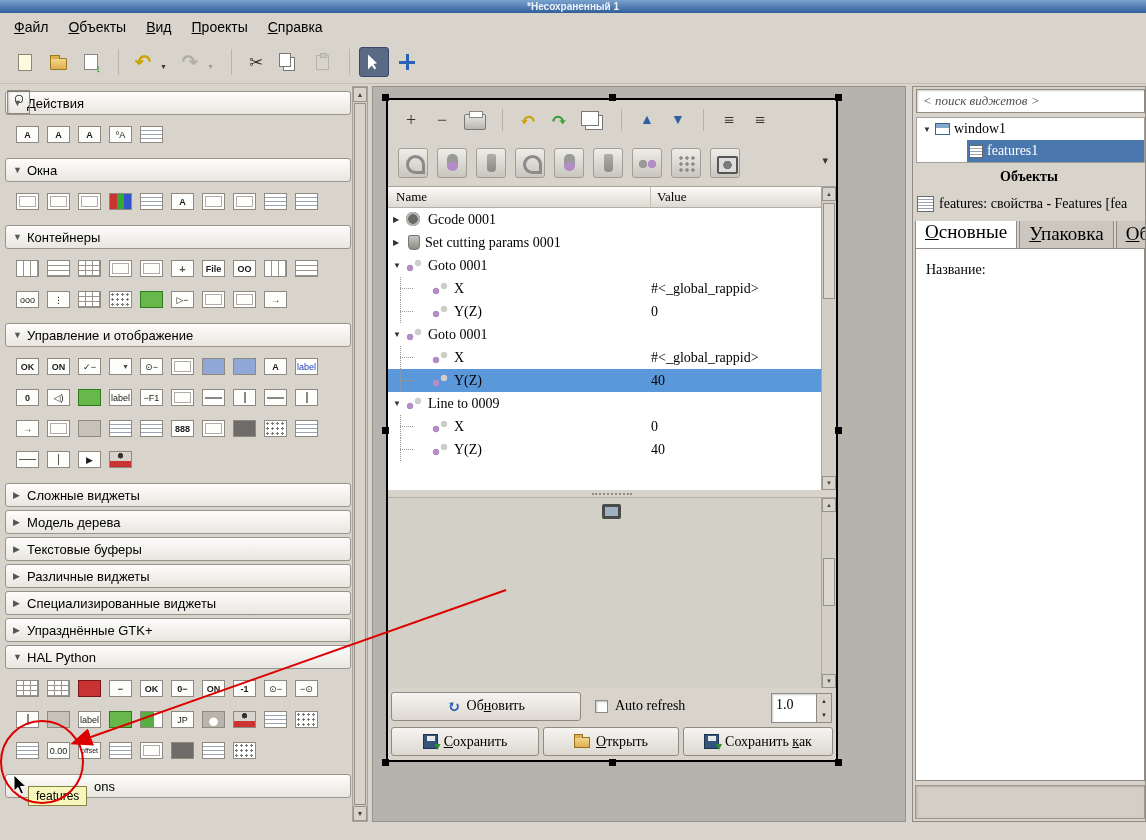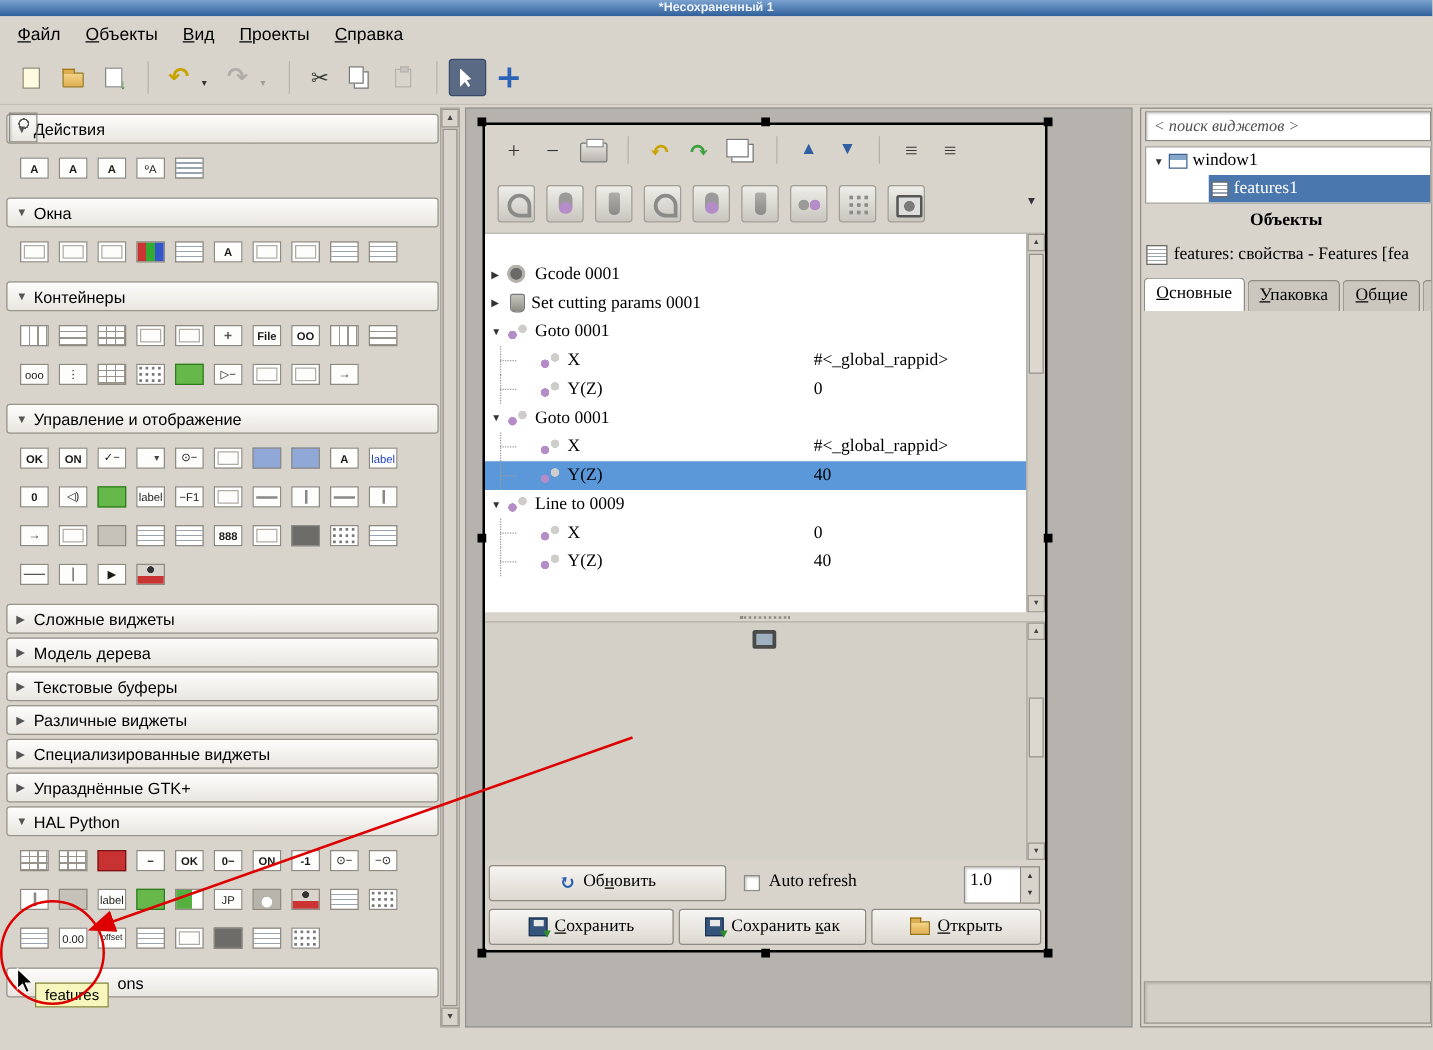--- a/index.html
+++ b/index.html
@@ -223,21 +223,21 @@
     color:#fff;padding-left:2px;}
   .featic{width:14px;height:13px;border:1px solid #6a6a66;flex:none;
     background:repeating-linear-gradient(180deg,#fff 0 2px,#9aa4b0 2px 3px);}
   .featic.big{width:17px;height:16px;}
   .objhdr{position:absolute;left:0;top:82px;right:0;text-align:center;font-weight:bold;}
   .propstitle{position:absolute;left:4px;top:106px;right:0;height:22px;display:flex;
     align-items:center;gap:5px;}
   .ptext{white-space:nowrap;overflow:hidden;}
   .tabs{position:absolute;left:2px;top:134px;right:0;height:28px;display:flex;
     align-items:flex-end;overflow:hidden;}
-  .tab{font-size:14px;padding:4px 9px;background:#cbc7bf;border:1px solid #8f8b83;
+  .tab{font-size:19px;padding:4px 9px;background:#cbc7bf;border:1px solid #8f8b83;
     border-bottom:none;border-radius:4px 4px 0 0;margin-right:2px;white-space:nowrap;}
   .tab::first-letter{text-decoration:underline;}
   .tab.active{background:#fff;padding-bottom:6px;}
   .propbox{position:absolute;left:2px;top:161px;right:0;bottom:40px;background:#fff;
     border:1px solid #8f8b83;padding:13px 10px;}
   .bottombox{position:absolute;left:2px;right:0;bottom:2px;height:34px;border:1px solid #9b978f;
     background:#d3cfc7;box-shadow:inset 1px 1px 2px rgba(0,0,0,.15);}
 
   
   .overlay{position:absolute;left:0;top:0;z-index:40;pointer-events:none;}
@@ -522,20 +522,24 @@
           <span class="cbtn t2 c"></span>
           <span class="cbtn t2 a"></span>
           <span class="cbtn t2 b"></span>
           <span class="cbtn t2 c"></span>
           <span class="cbtn t2 d"></span>
           <span class="cbtn t2 e"></span>
           <span class="cbtn t2 f"></span>
         </div>
 
       <div class="treewrap">
+        <div class="thead">
+          <div class="c1">Name</div>
+          <div class="c2">Value</div>
+        </div>
         <div class="tbody">
             <div class="trow">
               <span class="exp">▶</span>
               <span class="tic gear"></span>
               <span class="tlabel">Gcode 0001</span>
               <span class="tvalue"></span>
             </div>
             <div class="trow">
               <span class="exp">▶</span>
               <span class="tic tool"></span>
@@ -629,27 +633,27 @@
             <span class="sa">▼</span>
           </span>
         </div>
       </div>
 
       <div class="btnrow">
         <div class="btn b-save">
           <span class="disk"></span>
           <span><u>С</u>охранить</span>
         </div>
+        <div class="btn b-open">
+          <span class="folder"></span>
+          <span><u>О</u>ткрыть</span>
+        </div>
         <div class="btn b-saveas">
           <span class="disk"></span>
           <span>Сохранить <u>к</u>ак</span>
-        </div>
-        <div class="btn b-open">
-          <span class="folder"></span>
-          <span><u>О</u>ткрыть</span>
         </div>
       </div>
     </div>
   </div>
 </div>
 
 <div class="inspector">
   <div class="search">
     <span>&lt; поиск виджетов &gt;</span>
   </div>
@@ -670,20 +674,23 @@
   <div class="propstitle">
     <span class="featic big"></span>
     <span class="ptext">features: свойства - Features [fea</span>
   </div>
   <div class="tabs">
       <div class="tab active">Основные</div>
       <div class="tab">Упаковка</div>
       <div class="tab">Общие</div>
       <div class="tab">С</div>
     </div>
+  <div class="propbox">
+    <span>Название:</span>
+  </div>
   <div class="bottombox"></div>
 </div>
 
 <svg class="overlay" width="1146" height="840" viewBox="0 0 1146 840">
   <defs>
     <marker id="ah" markerWidth="11" markerHeight="9" refX="9" refY="4.5" orient="auto">
       <path d="M0,0 L11,4.5 L0,9 z" fill="#dd0000"></path>
     </marker>
   </defs>
   <line x1="506" y1="590" x2="74" y2="743" stroke="#dd0000" stroke-width="2" marker-end="url(#ah)"></line>

